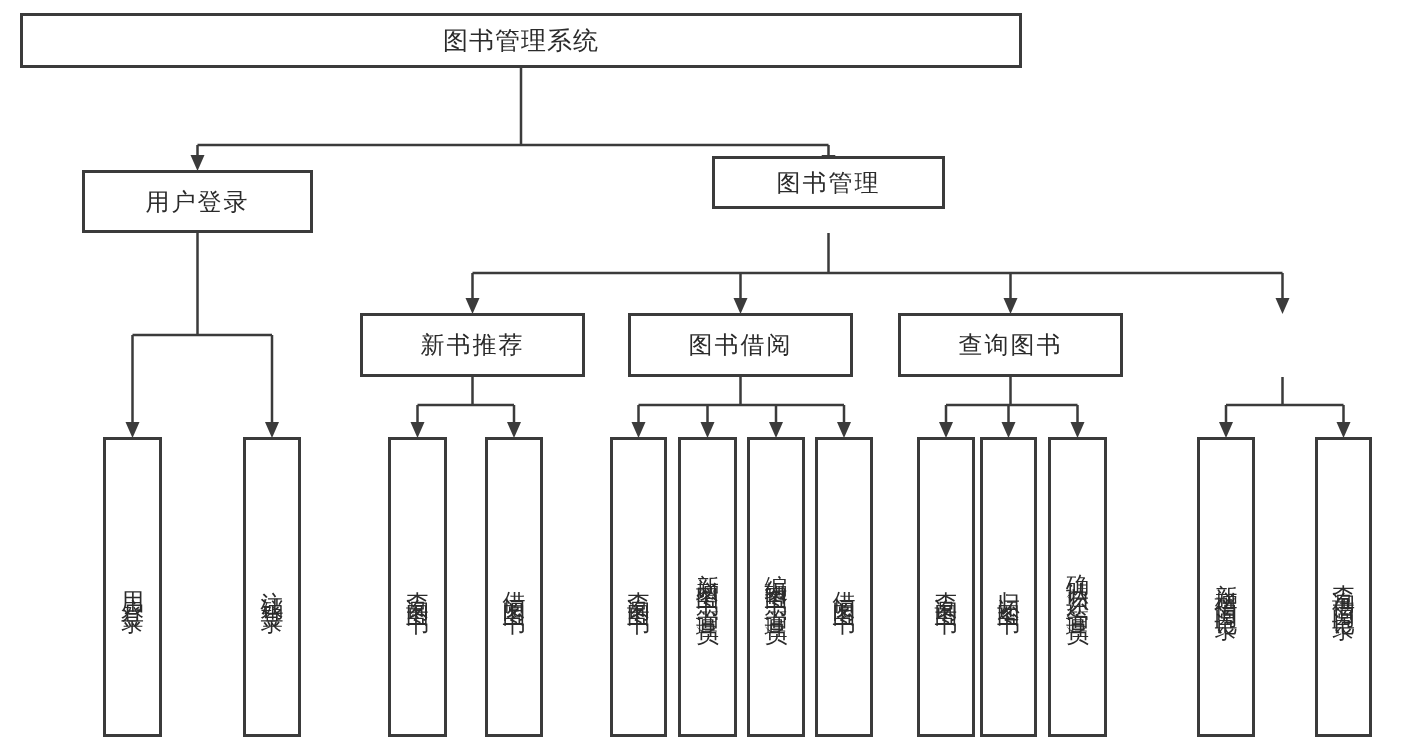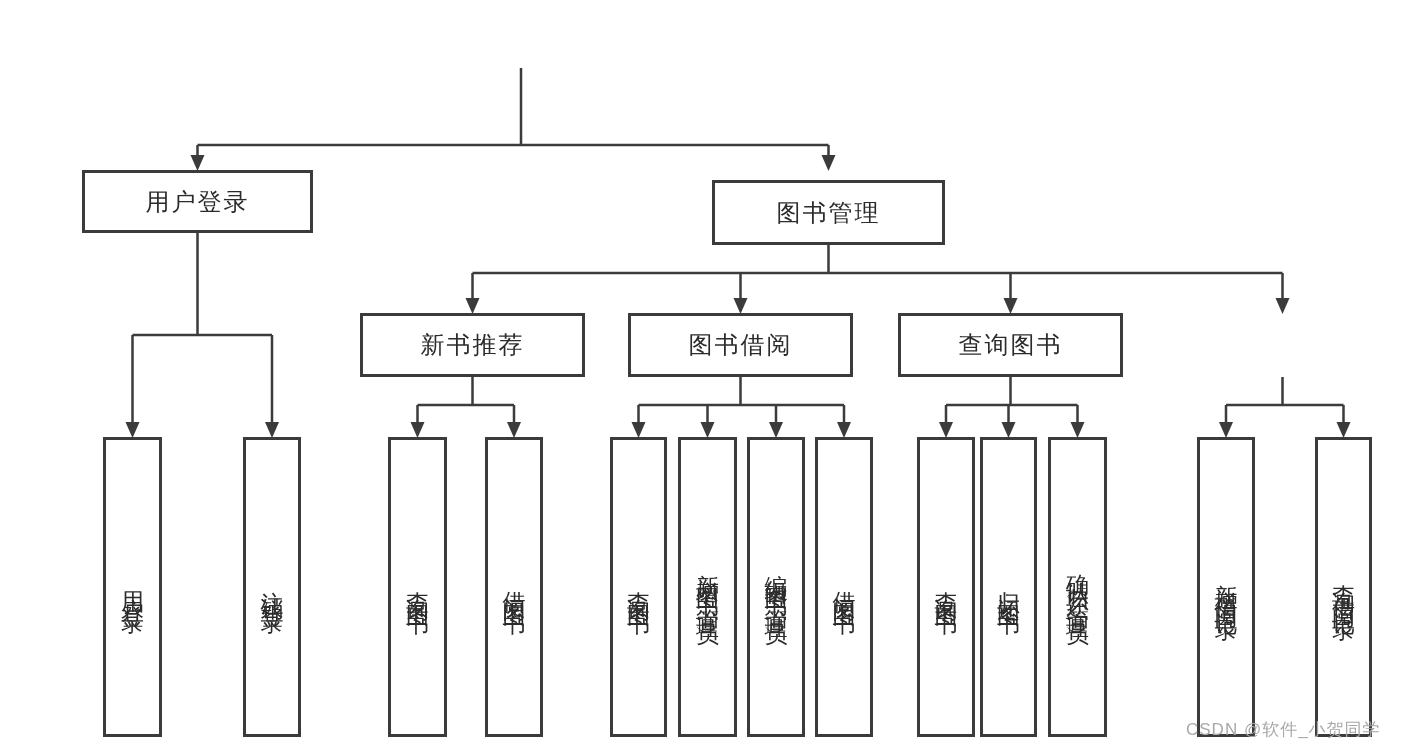--- a/index.html
+++ b/index.html
@@ -82,25 +82,28 @@
       <polygon points="769,422 783,422 776,438"></polygon>
       <polygon points="837,422 851,422 844,438"></polygon>
       <polygon points="939,422 953,422 946,438"></polygon>
       <polygon points="1001.5,422 1015.5,422 1008.5,438"></polygon>
       <polygon points="1070.5,422 1084.5,422 1077.5,438"></polygon>
       <polygon points="1219,422 1233,422 1226,438"></polygon>
       <polygon points="1336.5,422 1350.5,422 1343.5,438"></polygon>
     </g>
   </svg>
 
+  <div class="node rootnode" style="left:20px; top:13px; width:1002px; height:55px;">
+    <span>图书管理系统</span>
+  </div>
 
   <div class="node hnode" style="left:82px; top:170px; width:231px; height:63px;">
     <span>用户登录</span>
   </div>
-  <div class="node hnode" style="left:712px; top:180px; width:233px; height:65px;">
+  <div class="node hnode" style="left:712px; top:156px; width:233px; height:53px;">
     <span>图书管理</span>
   </div>
 
   <div class="node hnode" style="left:628px; top:313px; width:225px; height:64px;">
     <span>图书借阅</span>
   </div>
   <div class="node hnode" style="left:360px; top:313px; width:225px; height:64px;">
     <span>新书推荐</span>
   </div>
   <div class="node hnode" style="left:898px; top:313px; width:225px; height:64px;">
@@ -144,15 +147,14 @@
     <span>确认归还（管理员）</span>
   </div>
 
   <div class="node vnode" style="left:1197px; top:437px; width:58px; height:300px;">
     <span>新增借阅记录</span>
   </div>
   <div class="node vnode" style="left:1315px; top:437px; width:57px; height:300px;">
     <span>查询借阅记录</span>
   </div>
 
-  <div class="watermark">CSDN @软件_小贺同学</div>
 
 </div>
 
 </body></html>

